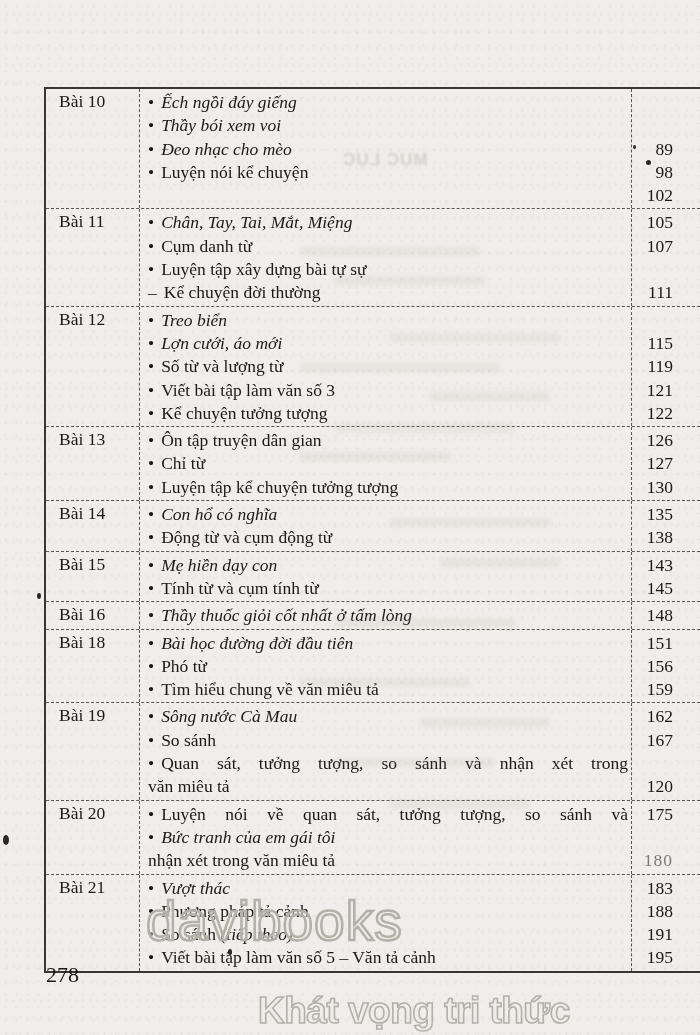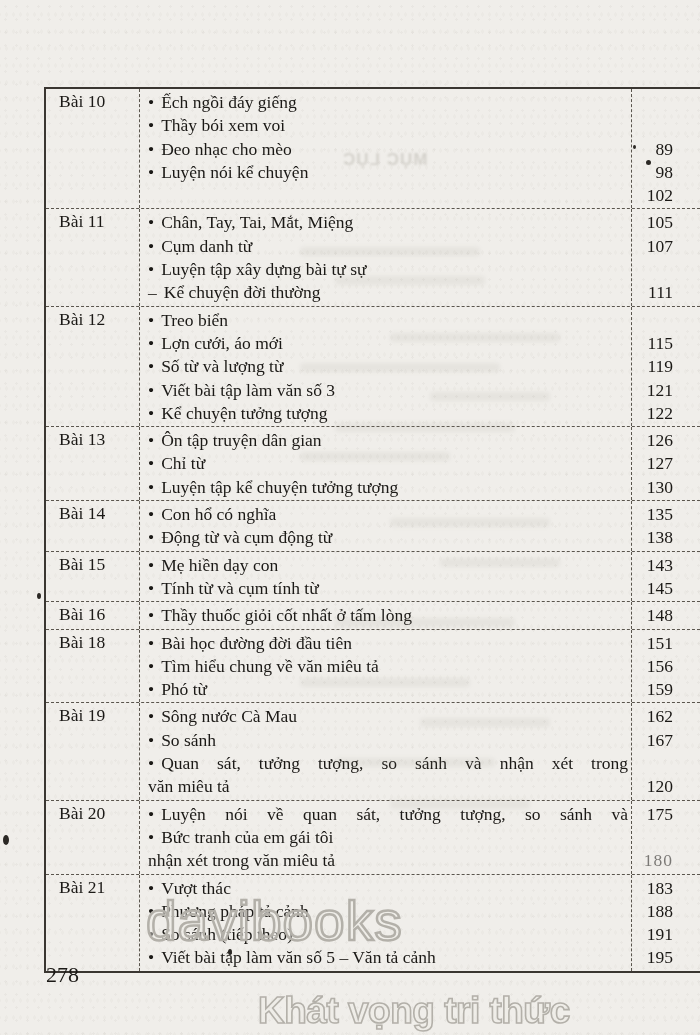--- a/index.html
+++ b/index.html
@@ -20,21 +20,21 @@
   }
   .section{display:flex;align-items:stretch;border-top:1.6px dashed #5a554d;}
   .section:first-child{border-top:none;}
   .label-cell{flex:0 0 80px;padding:2px 0 0 13px;font-size:17.5px;}
   .items-cell{flex:1 1 auto;min-width:0;border-left:1.6px dashed #5a554d;padding:2px 3px 1px 8px;}
   .pages-cell{flex:0 0 79px;box-sizing:border-box;border-left:1.6px dashed #5a554d;
     text-align:right;padding:2px 37px 1px 0;}
   .line{height:23.3px;line-height:23.3px;font-size:17.5px;white-space:nowrap;}
   .just{white-space:normal;text-align:justify;text-align-last:justify;}
   .prefix{display:inline-block;margin-right:7px;}
-  .it{}
+  .it{font-style:italic;}
   .faded{opacity:.55;letter-spacing:1px;}
   .footer-num{position:absolute;left:46px;top:962px;font-size:22px;}
   .wm{position:absolute;font-family:"Liberation Sans", sans-serif;
     color:rgba(238,236,231,0.45);user-select:none;}
   .wm1{left:146px;top:889px;font-size:55px;font-weight:normal;letter-spacing:1px;
     -webkit-text-stroke:2.5px #b3b0a9;}
   .wm2{left:258px;top:990px;font-size:37px;font-weight:bold;letter-spacing:-0.5px;
     -webkit-text-stroke:1.6px #b3b0a9;}
   .ghost{position:absolute;left:342px;top:150px;transform:scaleX(-1);
     font-family:"Liberation Sans", sans-serif;font-weight:bold;font-size:17px;
@@ -137,22 +137,22 @@
         <div class="line item-line"><span class="prefix">•</span><span class="it">Thầy thuốc giỏi cốt nhất ở tấm lòng</span></div>
       </div>
       <div class="pages-cell">
         <div class="line pnum">148</div>
       </div>
     </div>
     <div class="section">
       <div class="label-cell">Bài 18</div>
       <div class="items-cell">
         <div class="line item-line"><span class="prefix">•</span><span class="it">Bài học đường đời đầu tiên</span></div>
+        <div class="line item-line"><span class="prefix">•</span><span>Phó từ</span></div>
         <div class="line item-line"><span class="prefix">•</span><span>Tìm hiểu chung về văn miêu tả</span></div>
-        <div class="line item-line"><span class="prefix">•</span><span>Phó từ</span></div>
       </div>
       <div class="pages-cell">
         <div class="line pnum">151</div>
         <div class="line pnum">156</div>
         <div class="line pnum">159</div>
       </div>
     </div>
     <div class="section">
       <div class="label-cell">Bài 19</div>
       <div class="items-cell">

